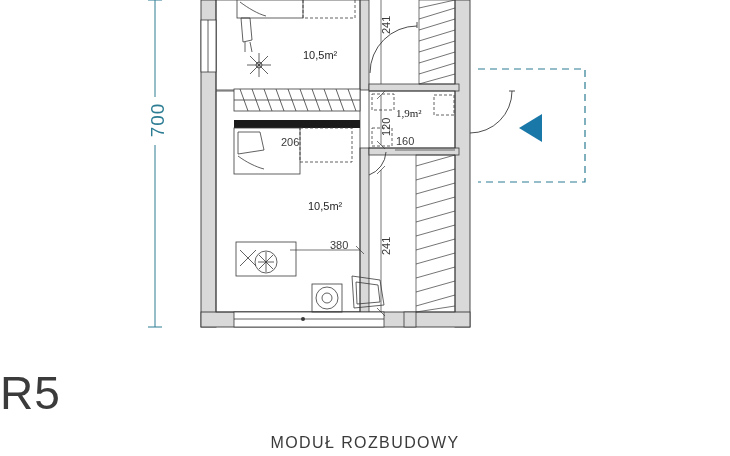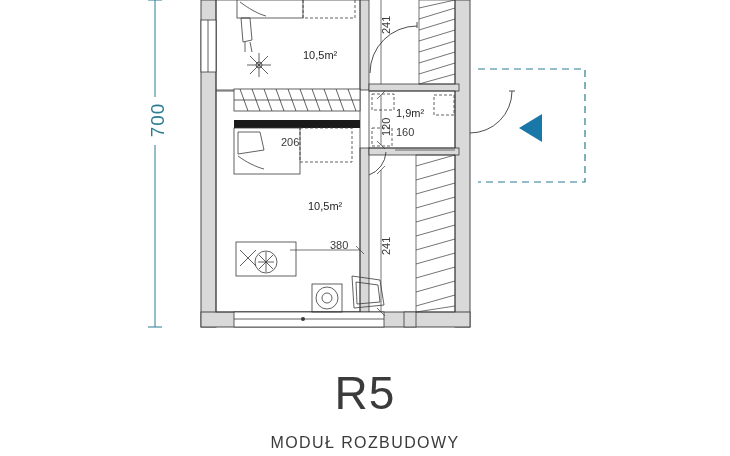--- a/index.html
+++ b/index.html
@@ -37,21 +37,21 @@
     text-align: center;
     line-height: 40px;
   }
 
   
   .title-main {
     position: absolute;
     left: 0;
     top: 366px;
     width: 730px;
-    text-align: center;
+    text-align: left;
     font-size: 46px;
     color: #3b3b3b;
     font-weight: 400;
     letter-spacing: 1px;
     font-family: "Liberation Sans", sans-serif;
   }
   .title-sub {
     position: absolute;
     left: 0;
     top: 434px;
@@ -259,31 +259,31 @@
       <line x1="377" y1="141" x2="385" y2="149"></line>
 
       <line x1="395" y1="150" x2="455" y2="150"></line>
     </g>
   </svg>
 
   <div class="dim-vert">700</div>
 
   <div class="area-label" style="left:303px; top:49px;">10,5m²</div>
 
-  <div class="area-label" style="left:396px; top:107px;">1,9m²</div>
+  <div class="area-label" style="left:396px; top:107px;font-family:Liberation Serif, serif;">1,9m²</div>
 
   <div class="area-label" style="left:308px; top:200px;">10,5m²</div>
 
   <div class="dim-text rot" style="left:380px; top:34px;">241</div>
 
   <div class="dim-text" style="left:281px; top:136px;">206</div>
 
   <div class="dim-text rot" style="left:380px; top:136px;">120</div>
 
-  <div class="dim-text" style="left:396px; top:126px;">160</div>
+  <div class="dim-text" style="left:396px; top:135px;">160</div>
 
   <div class="dim-text" style="left:330px; top:239px;text-align:center;">380</div>
 
   <div class="dim-text rot" style="left:380px; top:255px;">241</div>
 
   <div class="title-main">R5</div>
   <div class="title-sub">MODUŁ ROZBUDOWY</div>
 
 </div>
 

